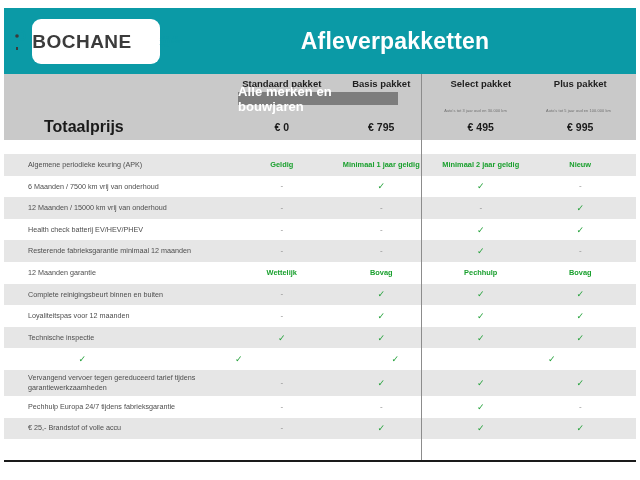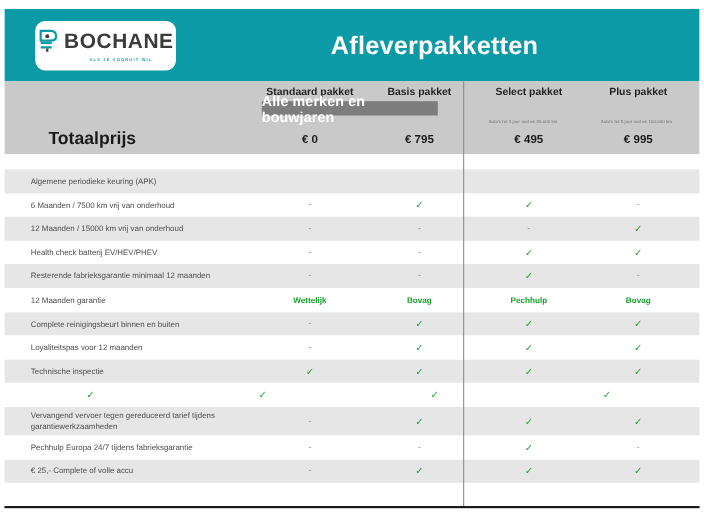--- a/index.html
+++ b/index.html
@@ -44,21 +44,21 @@
   }
   .logo-box {
     margin-left: 28px;
     width: 128px;
     height: 45px;
     background: #ffffff;
     border-radius: 9px;
     display: flex;
     align-items: center;
     justify-content: center;
-    flex-direction: column;
+    flex-direction: row;
     box-sizing: border-box;
   }
   .logo-row {
     display: flex;
     align-items: center;
     gap: 5px;
   }
   .logo-mark {
     width: 19px;
     height: 24px;
@@ -303,20 +303,26 @@
       </div>
     </div>
 
     <div class="vdivider"></div>
 
     <div class="spacer"></div>
 
     <div class="rows" id="feature-rows">
         <div class="row alt">
           <div class="row-label">Algemene periodieke keuring (APK)</div>
+          <div class="row-cells">
+            <div class="cell text">Geldig</div>
+            <div class="cell text">Minimaal 1 jaar geldig</div>
+            <div class="cell text">Minimaal 2 jaar geldig</div>
+            <div class="cell text">Nieuw</div>
+          </div>
         </div>
         <div class="row">
           <div class="row-label">6 Maanden / 7500 km vrij van onderhoud</div>
           <div class="row-cells">
             <div class="cell dash">-</div>
             <div class="cell check">✓</div>
             <div class="cell check">✓</div>
             <div class="cell dash">-</div>
           </div>
         </div>
@@ -403,21 +409,21 @@
         <div class="row">
           <div class="row-label">Pechhulp Europa 24/7 tijdens fabrieksgarantie</div>
           <div class="row-cells">
             <div class="cell dash">-</div>
             <div class="cell dash">-</div>
             <div class="cell check">✓</div>
             <div class="cell dash">-</div>
           </div>
         </div>
         <div class="row alt">
-          <div class="row-label">€ 25,- Complete of  volle accu</div>
+          <div class="row-label">€ 25,- Brandstof of  volle accu</div>
           <div class="row-cells">
             <div class="cell dash">-</div>
             <div class="cell check">✓</div>
             <div class="cell check">✓</div>
             <div class="cell check">✓</div>
           </div>
         </div>
       </div>
 
     <div class="bottom-pad"></div>

